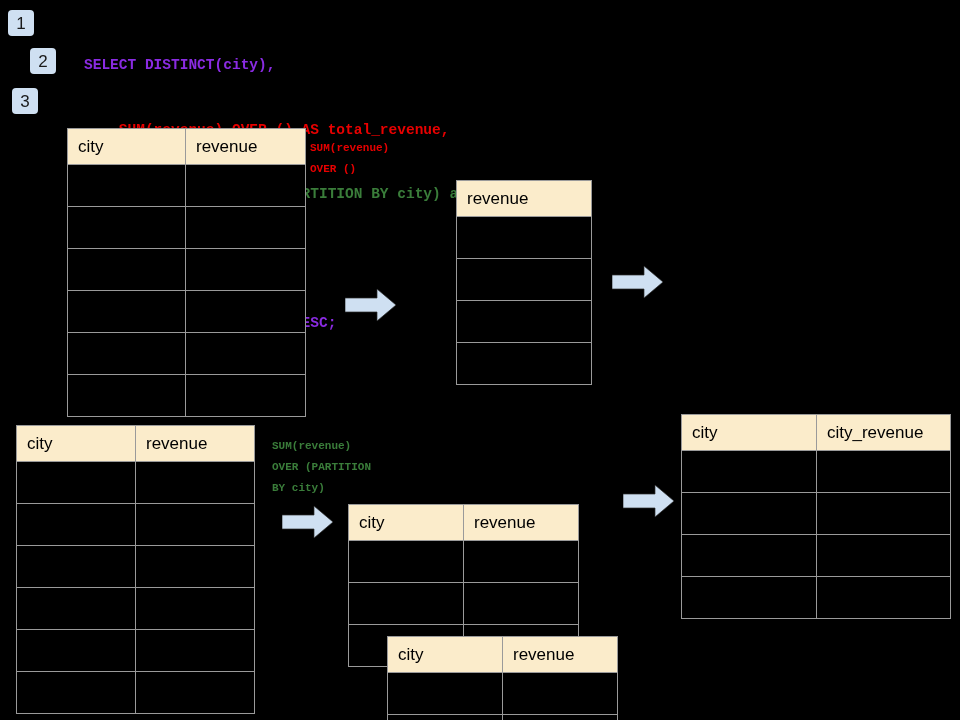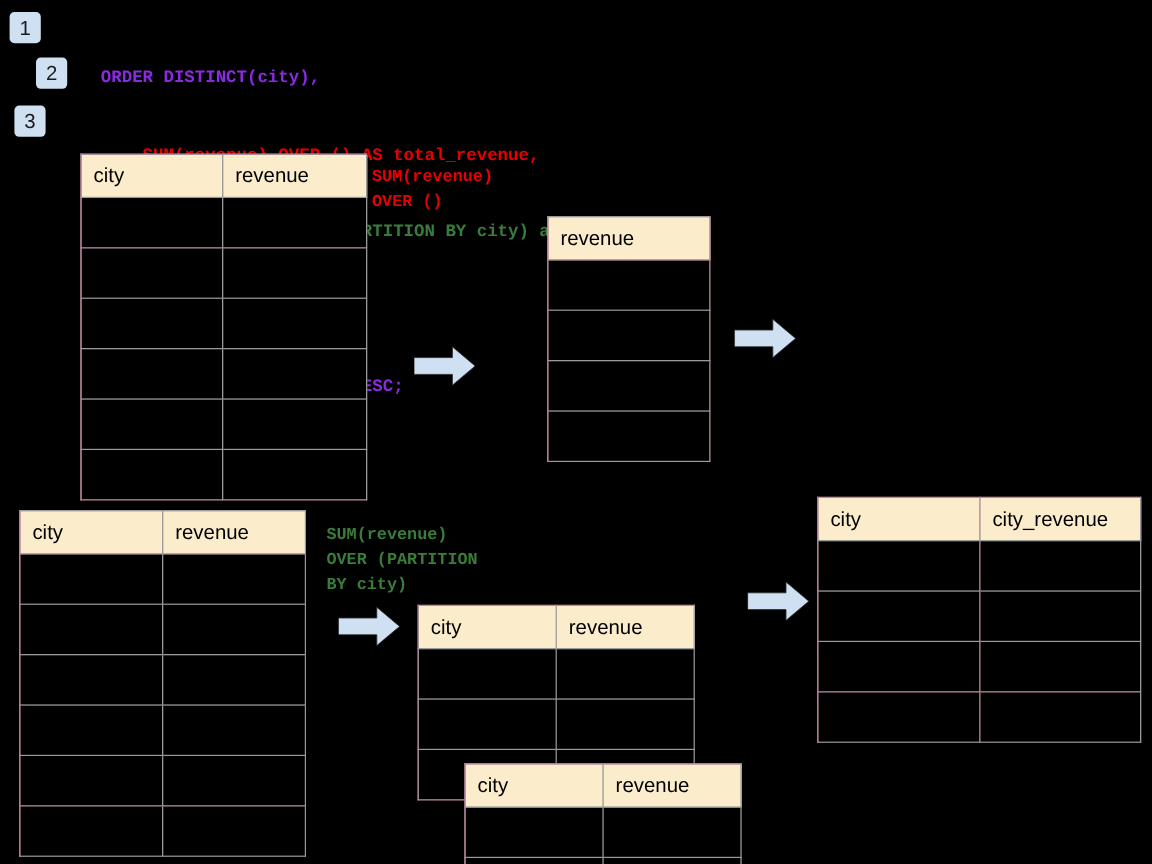--- a/index.html
+++ b/index.html
@@ -37,21 +37,21 @@
   }
   .sql-line{white-space:pre;}
   .c-purple{color:#8a2be2;}
   .c-red{color:#e80000;}
   .c-green{color:#3a7d3a;}
 
   
   .annot{
     position:absolute;
     font-family:"Liberation Mono","DejaVu Sans Mono",monospace;
-    font-size:14px;
+    font-size:11px;
     font-weight:bold;
     line-height:21px;
     white-space:pre;
   }
   .annot.red{color:#e80000;}
   .annot.green{color:#3a7d3a;}
   .annot.purple{color:#8a2be2;}
   .annot.small{font-size:12.5px;line-height:19px;}
 
   
@@ -93,21 +93,21 @@
     <span>1</span>
   </div>
   <div class="badge" style="left:30px;top:48px;">
     <span>2</span>
   </div>
   <div class="badge" style="left:12px;top:88px;">
     <span>3</span>
   </div>
 
   <div class="sql" style="left:84px;top:12px;">
-    <div class="sql-line c-purple">ORDER DISTINCT(city),</div>
+    <div class="sql-line c-purple">SELECT DISTINCT(city),</div>
     <div class="sql-line c-red">    SUM(revenue) OVER () AS total_revenue,</div>
     <div class="sql-line c-green">    SUM(revenue) OVER (PARTITION BY city) as city_revenue</div>
     <div class="sql-line c-purple">  FROM rides</div>
     <div class="sql-line c-purple">  ORDER by city_revenue DESC;</div>
   </div>
 
 
   <div class="annot red" style="left:310px;top:138px;">SUM(revenue)
 OVER ()</div>
 

